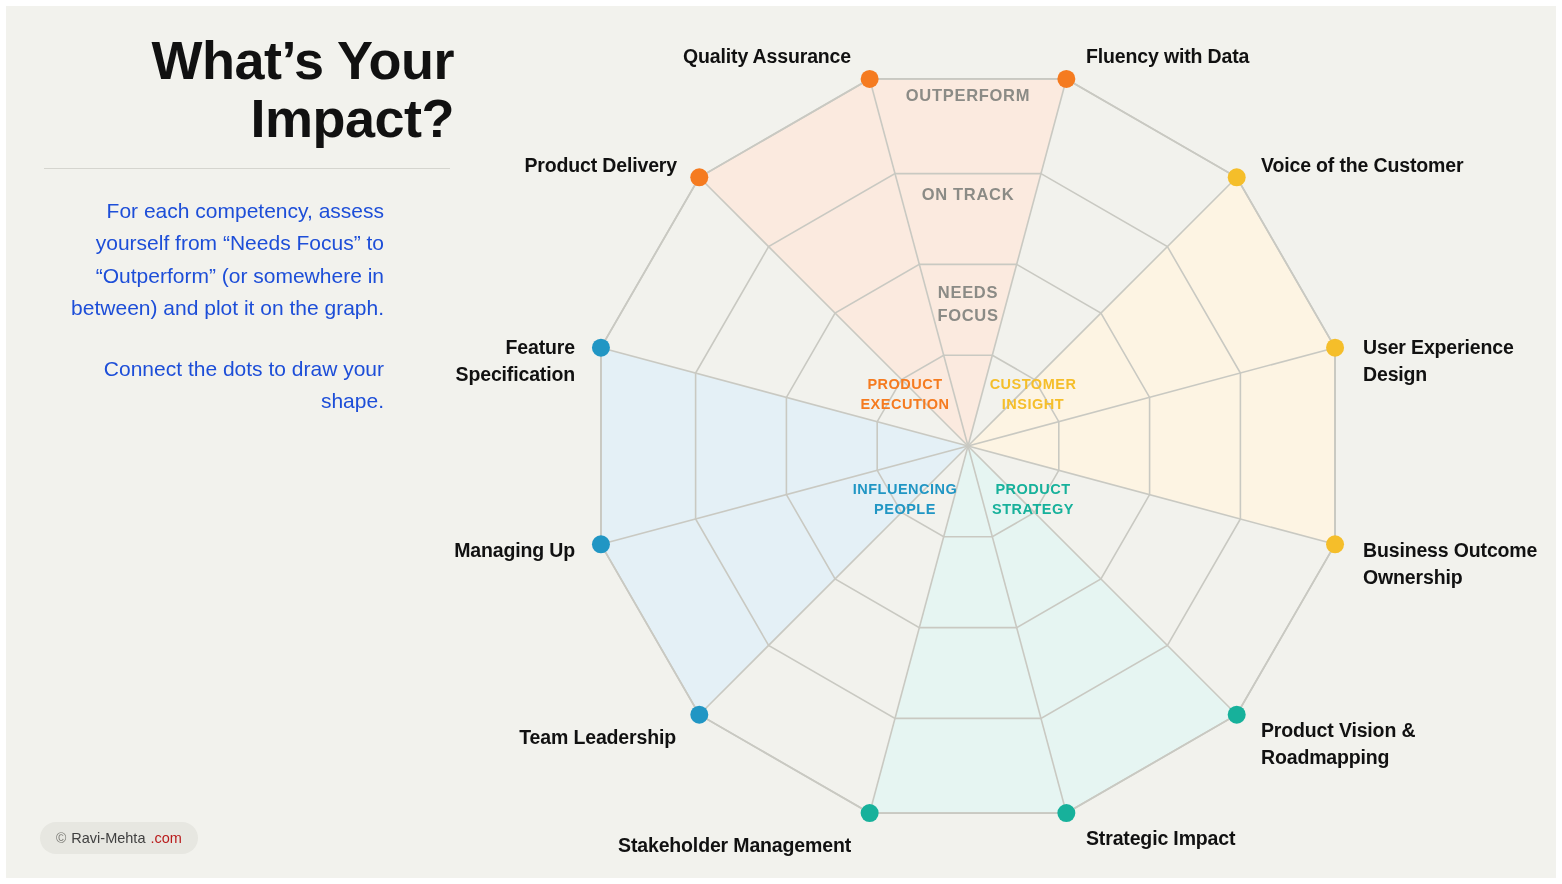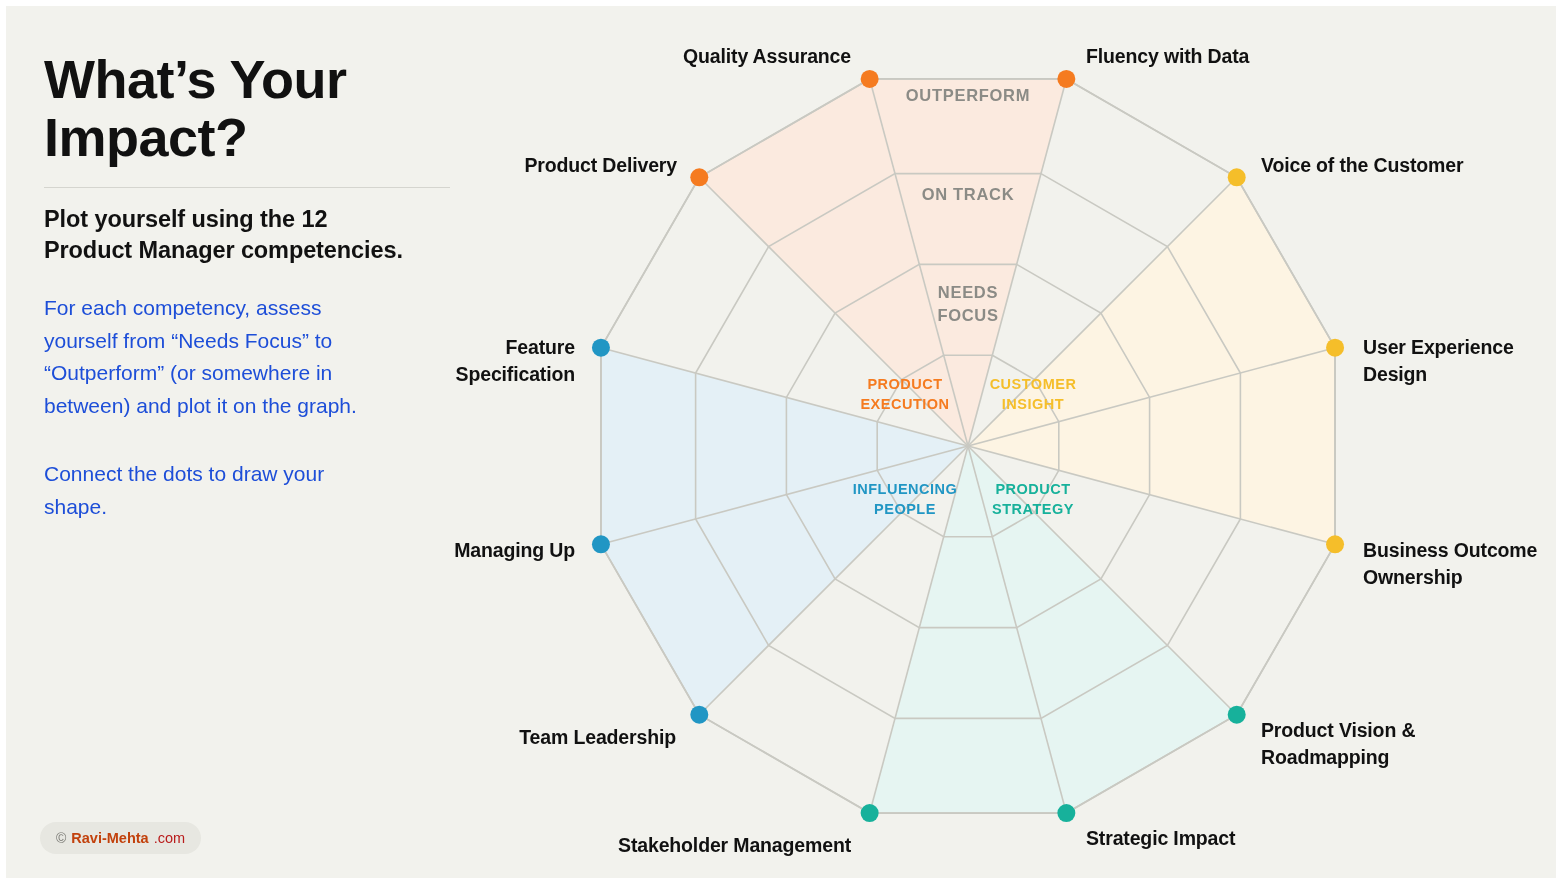--- a/index.html
+++ b/index.html
@@ -20,22 +20,23 @@
     background: #f2f2ed;
     box-sizing: border-box;
     border: 6px solid #ffffff;
     overflow: hidden;
   }
 
   
   #left-panel {
     position: absolute;
     left: 38px;
-    top: 45px;
+    top: 26px;
     width: 410px;
+    text-align: right;
   }
   #main-title {
     font-size: 54px;
     font-weight: 700;
     line-height: 1.07;
     letter-spacing: -0.5px;
     color: #111111;
     margin: 0;
   }
   #title-rule {
@@ -54,39 +55,39 @@
     width: 360px;
   }
   .body-para {
     margin-top: 26px;
     font-size: 21px;
     font-weight: 400;
     line-height: 1.55;
     color: #1d4ed8;
     width: 340px;
   }
-  #para-2 { margin-top: 36px; }
+  #para-2 { margin-top: 28px; }
 
   
   #footer-badge {
     position: absolute;
     left: 34px;
     bottom: 24px;
     display: inline-flex;
     align-items: center;
     gap: 5px;
     background: #e7e7e1;
     border-radius: 18px;
     padding: 8px 16px;
     font-size: 14.5px;
     color: #7b7b76;
     white-space: nowrap;
   }
   #footer-badge .copy-mark { font-size: 14px; }
-  #footer-badge .brand { font-weight: 700; color: #c2410c; }
+  #footer-badge .brand { font-weight: 400; color: #404040; }
   #footer-badge .tld { font-weight: 400; color: #b91c1c; }
 
   
   #radar-wrap {
     position: absolute;
     left: 0;
     top: 0;
     width: 1562px;
     height: 884px;
   }
@@ -125,21 +126,20 @@
 <body>
 
 <div id="page">
 
   <div id="left-panel">
     <h1 id="main-title">
       <span>What’s Your</span><br>
       <span>Impact?</span>
     </h1>
     <div id="title-rule"></div>
-    <div id="subtitle">Plot yourself using the 12 Product Manager competencies.</div>
     <p class="body-para" id="para-1">For each competency, assess yourself from “Needs Focus” to “Outperform” (or somewhere in between) and plot it on the graph.</p>
     <p class="body-para" id="para-2">Connect the dots to draw your shape.</p>
   </div>
 
   <div id="footer-badge">
     <span class="copy-mark">©</span>
       <span class="brand">Ravi-Mehta</span>
       <span class="tld">.com</span>
   </div>
 

